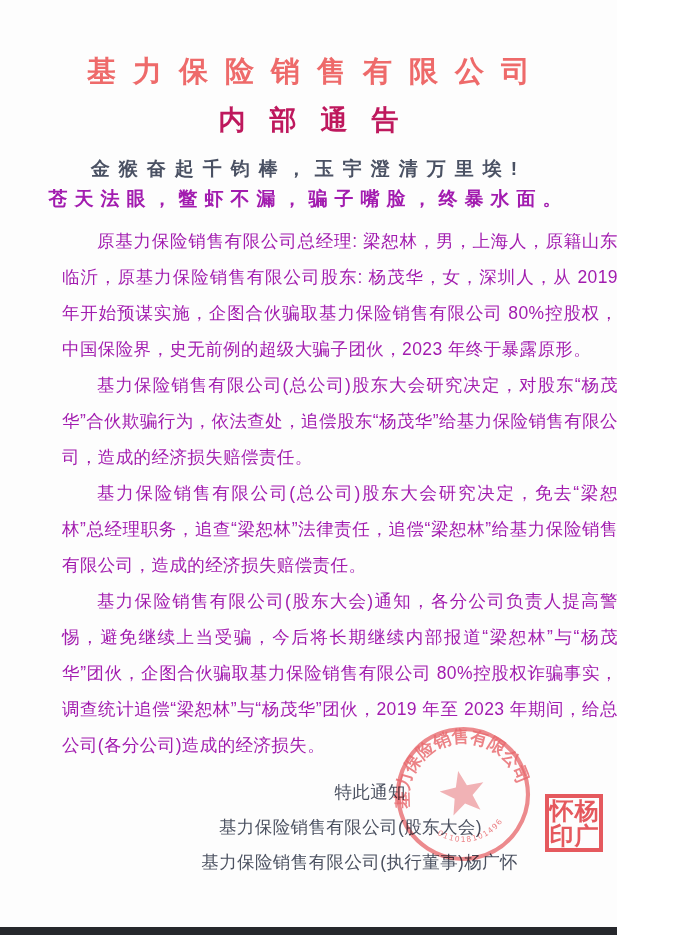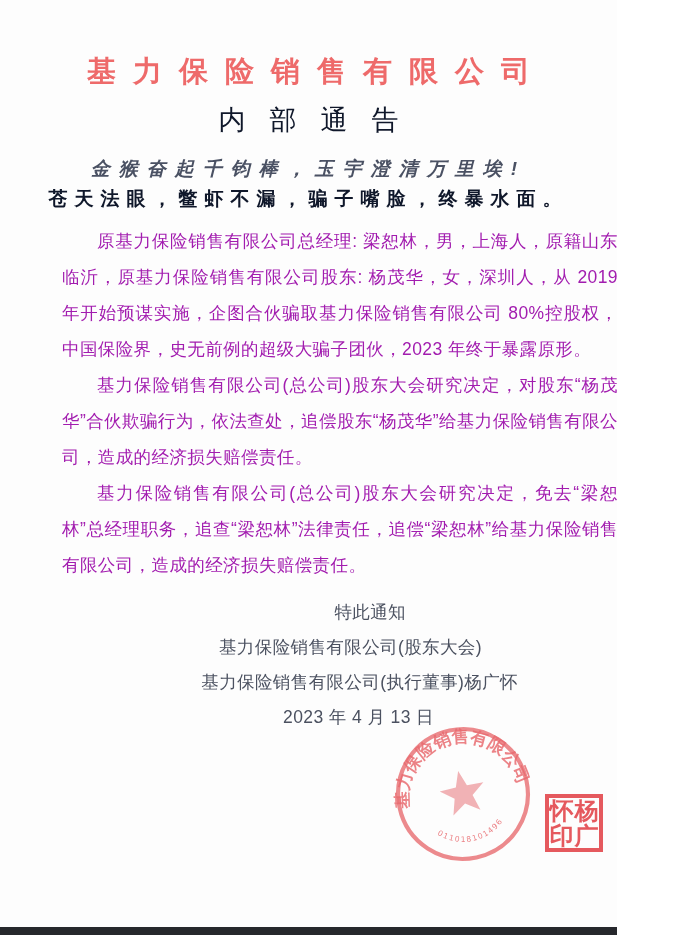--- a/index.html
+++ b/index.html
@@ -15,36 +15,36 @@
     margin:52px 0 0 0;
     text-align:center;
     font-size:29px;font-weight:bold;
     color:#ee6a6a;
     letter-spacing:17px;text-indent:17px;
     line-height:38px;
   }
   .title2{
     margin:12px 0 0 0;
     text-align:center;
-    font-size:27px;font-weight:normal;
-    color:#0f172a;
+    font-size:27px;font-weight:bold;
+    color:#be185d;
     letter-spacing:24px;text-indent:24px;
     line-height:36px;
   }
   
   .slogan1{
     margin:16px 0 0 0;
     text-align:center;
     font-size:19px;font-weight:bold;color:#4a5163;
-    letter-spacing:9px;line-height:30px;font-style:italic;
+    letter-spacing:9px;line-height:30px;
   }
   .slogan2{
     margin:0;
     text-align:center;
-    font-size:19px;font-weight:bold;color:#0f172a;
+    font-size:19px;font-weight:bold;color:#a21caf;
     letter-spacing:7px;line-height:30px;
   }
   
   .doc-body{
     margin:9px 62px 0 62px;
     width:556px;
   }
   .doc-body p{
     margin:0;
     font-size:17.5px;
@@ -103,26 +103,26 @@
   <div class="title1">基力保险销售有限公司</div>
   <div class="title2">内部通告</div>
 
   <div class="slogan1">金猴奋起千钧棒，玉宇澄清万里埃!</div>
   <div class="slogan2">苍天法眼，鳖虾不漏，骗子嘴脸，终暴水面。</div>
 
   <div class="doc-body">
     <p>原基力保险销售有限公司总经理: 梁恕林，男，上海人，原籍山东临沂，原基力保险销售有限公司股东: 杨茂华，女，深圳人，从 2019 年开始预谋实施，企图合伙骗取基力保险销售有限公司 80%控股权，中国保险界，史无前例的超级大骗子团伙，2023 年终于暴露原形。</p>
     <p>基力保险销售有限公司(总公司)股东大会研究决定，对股东“杨茂华”合伙欺骗行为，依法查处，追偿股东“杨茂华”给基力保险销售有限公司，造成的经济损失赔偿责任。</p>
     <p>基力保险销售有限公司(总公司)股东大会研究决定，免去“梁恕林”总经理职务，追查“梁恕林”法律责任，追偿“梁恕林”给基力保险销售有限公司，造成的经济损失赔偿责任。</p>
+    <p>基力保险销售有限公司(股东大会)通知，各分公司负责人提高警惕，避免继续上当受骗，今后将长期继续内部报道“梁恕林”与“杨茂华”团伙，企图合伙骗取基力保险销售有限公司 80%控股权诈骗事实，调查统计追偿“梁恕林”与“杨茂华”团伙，2019 年至 2023 年期间，给总公司(各分公司)造成的经济损失。</p>
 
     <div class="signoff">
       <div class="notice-line">特此通知</div>
       <div class="sig-line1">基力保险销售有限公司(股东大会)</div>
       <div class="sig-line2">基力保险销售有限公司(执行董事)杨广怀</div>
-      <div class="date-line">2023 年 4 月 13 日</div>
     </div>
   </div>
 
   <svg class="round-seal" viewBox="0 0 200 200">
     <circle cx="100" cy="100" r="94" fill="none" stroke="#e5484d" stroke-width="6" stroke-opacity="0.8"></circle>
     <polygon points="100,66 108.2,88.7 132.3,89.5 113.3,104.3 120,127.5 100,114 80,127.5 86.7,104.3 67.7,89.5 91.8,88.7" fill="#ec8a8f" fill-opacity="0.8"></polygon>
     <defs>
       <path id="seal-top-arc" d="M 22,128 A 81,81 0 1 1 178,128" fill="none"></path>
       <path id="seal-bottom-arc" d="M 38,132 A 70,70 0 0 0 162,132" fill="none"></path>
     </defs>

